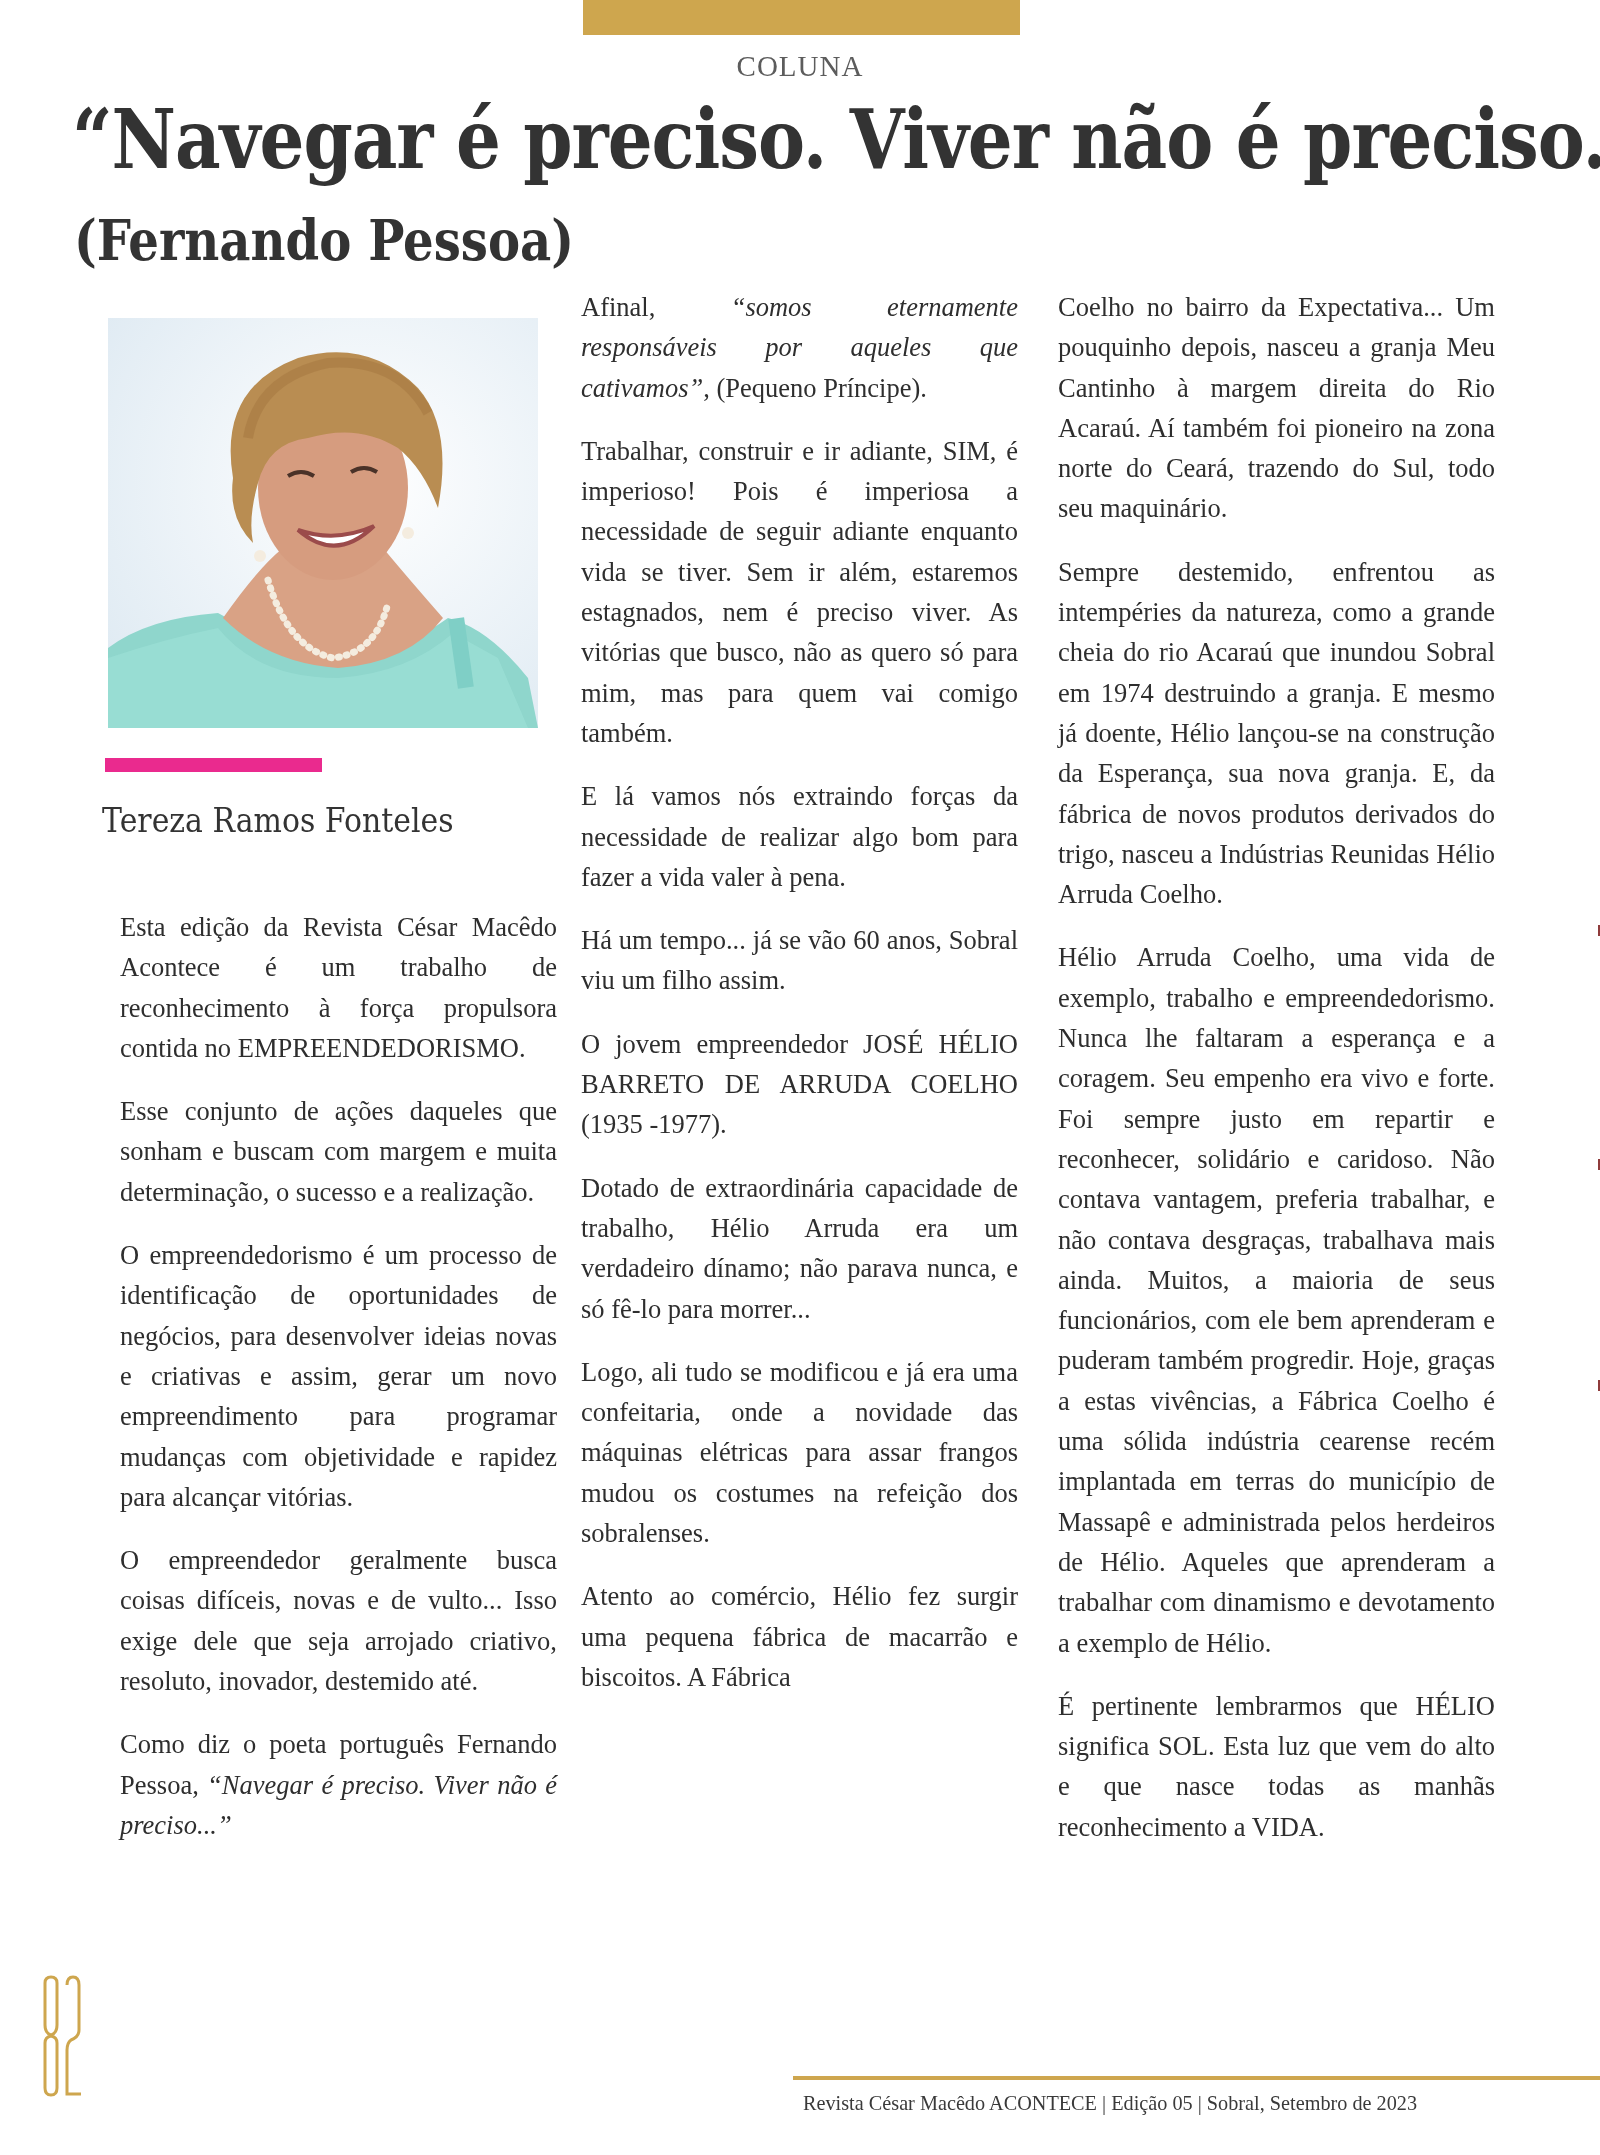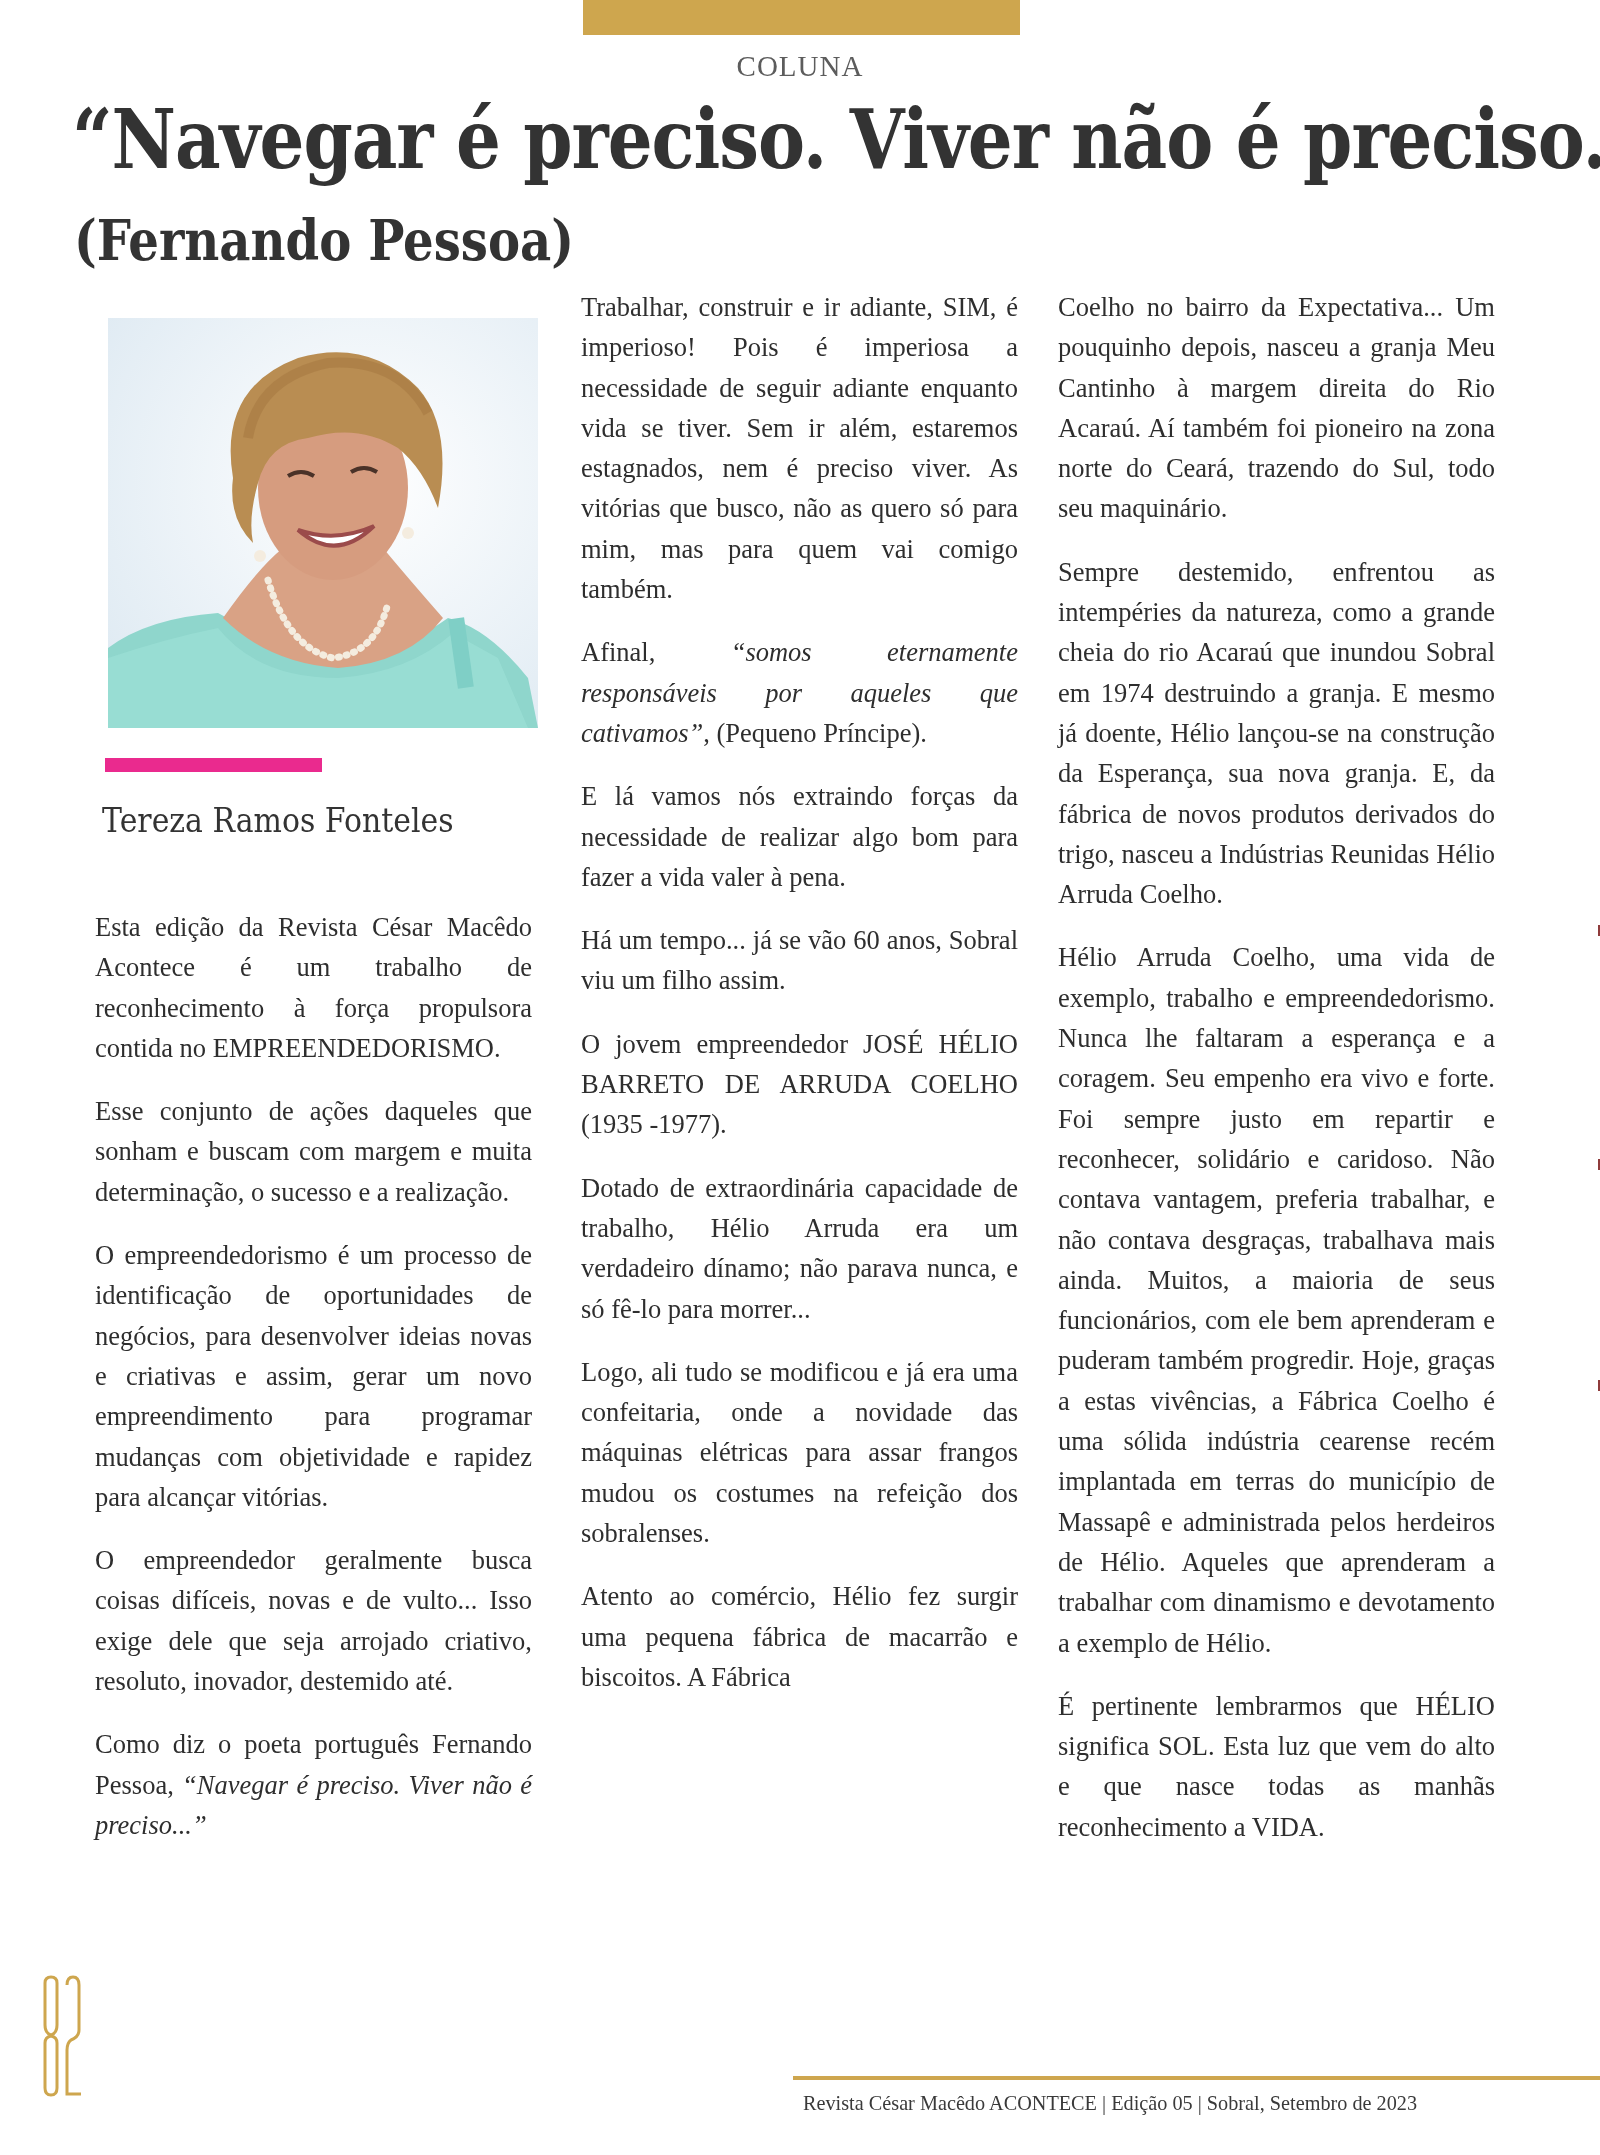--- a/index.html
+++ b/index.html
@@ -45,21 +45,21 @@
     font-family: "DejaVu Serif", "Liberation Serif", serif;
     transform: scaleX(0.88); transform-origin: left top; white-space: nowrap;
   }
   .col {
     position: absolute; width: 437px;
     font-size: 26.5px; line-height: 40.3px; text-align: justify;
     color: #2e2e2e;
     font-family: "Liberation Serif", "DejaVu Serif", serif;
   }
   .col p { margin: 0 0 23px 0; hyphens: manual; }
-  .col1 { left: 95px; top: 907px; }
+  .col1 { left: 120px; top: 907px; }
   .col2 { left: 581px; top: 287px; }
   .col3 { left: 1058px; top: 287px; }
   .col em { font-style: italic; }
   .page-number {
     position: absolute; left: 37px; top: 1975px; width: 48px; height: 122px;
   }
   .footer-rule {
     position: absolute; left: 793px; top: 2076px; width: 807px; height: 4px;
     background: #cea64e;
   }
@@ -122,22 +122,22 @@
 
 <div class="col col1">
   <p>Esta edição da Revista César Macêdo Acontece é um trabalho de reconhecimento à força propulsora contida no EMPREENDEDORISMO.</p>
   <p>Esse conjunto de ações daqueles que sonham e buscam com margem e muita determinação, o sucesso e a realização.</p>
   <p>O empreendedorismo é um processo de identificação de oportunidades de negócios, para desenvolver ideias novas e criativas e assim, gerar um novo empreendimento para programar mudanças com objetividade e rapidez para alcançar vitórias.</p>
   <p>O empreendedor geralmente busca coisas difíceis, novas e de vulto...  Isso exige dele que seja arrojado criativo, resoluto, inovador, destemido até.</p>
   <p><span>Como diz o poeta português Fernando Pessoa, </span><em>“Navegar é preciso. Viver não é preciso...”</em><span></span></p>
 </div>
 
 <div class="col col2">
+  <p><span>Afinal, </span><em>“somos eternamente responsáveis por aqueles que cativamos”</em><span>, (Pequeno Príncipe).</span></p>
   <p>Trabalhar, construir e ir adiante, SIM, é imperioso! Pois é imperiosa a necessidade de seguir adiante enquanto vida se tiver. Sem ir além, estaremos estagnados, nem é preciso viver. As vitórias que busco, não as quero só para mim, mas para quem vai comigo também.</p>
-  <p><span>Afinal, </span><em>“somos eternamente responsáveis por aqueles que cativamos”</em><span>, (Pequeno Príncipe).</span></p>
   <p>E lá vamos nós extraindo forças da necessidade de realizar algo bom para fazer a vida valer à pena.</p>
   <p>Há um tempo... já se vão  60 anos, Sobral viu um filho assim.</p>
   <p>O jovem empreendedor JOSÉ HÉLIO BARRETO DE ARRUDA COELHO (1935 -1977).</p>
   <p>Dotado de extraordinária capacidade de trabalho, Hélio Arruda era um verdadeiro dínamo; não parava nunca, e só fê-lo para morrer...</p>
   <p>Logo, ali tudo se modificou e já era uma confeitaria, onde a novidade das máquinas elétricas para assar frangos mudou os costumes na refeição dos sobralenses.</p>
   <p>Atento ao comércio, Hélio fez surgir uma pequena fábrica de macarrão e biscoitos. A Fábrica</p>
 </div>
 
 <div class="col col3">
   <p>Coelho no bairro da Expectativa... Um pouquinho depois, nasceu a granja Meu Cantinho à margem direita do Rio Acaraú. Aí também foi pioneiro na zona norte do Ceará, trazendo do Sul, todo seu maquinário.</p>

